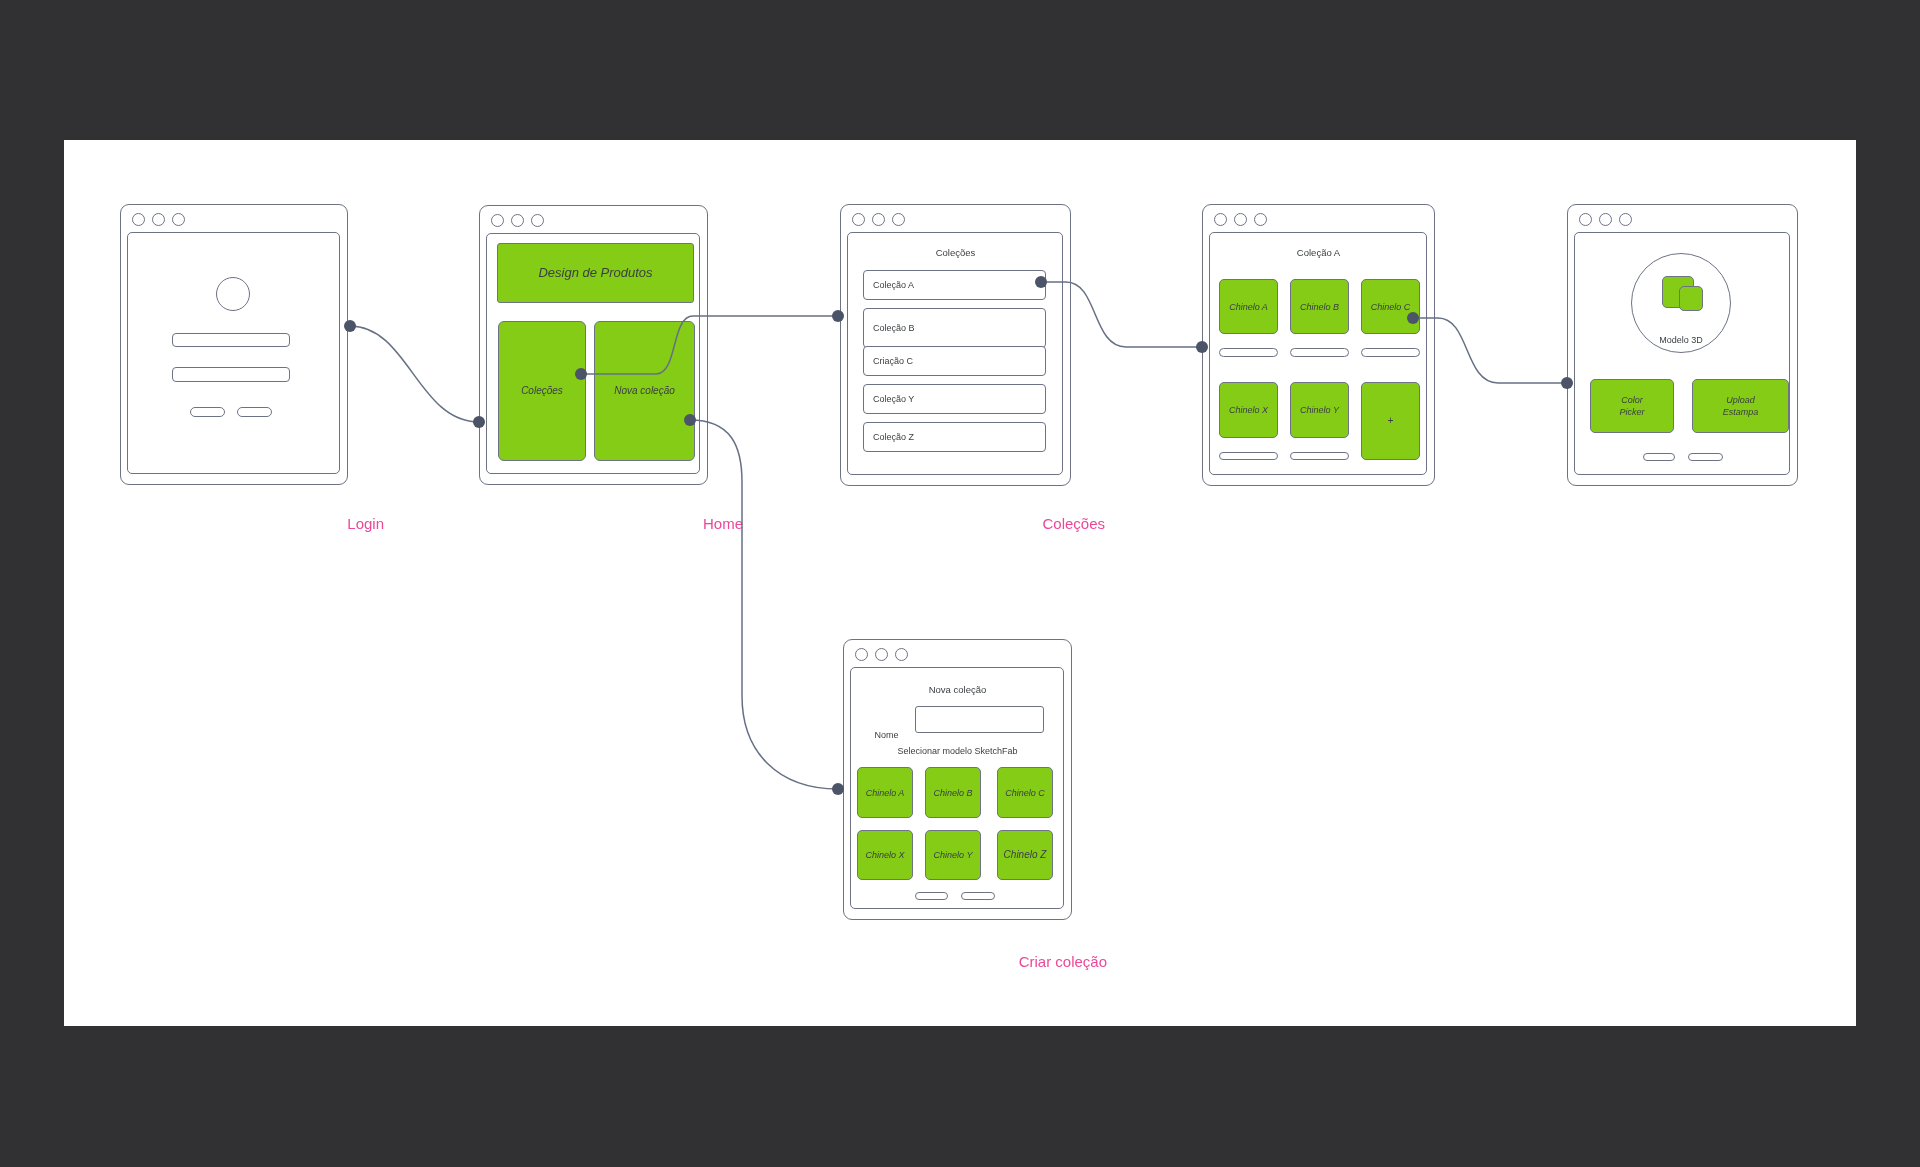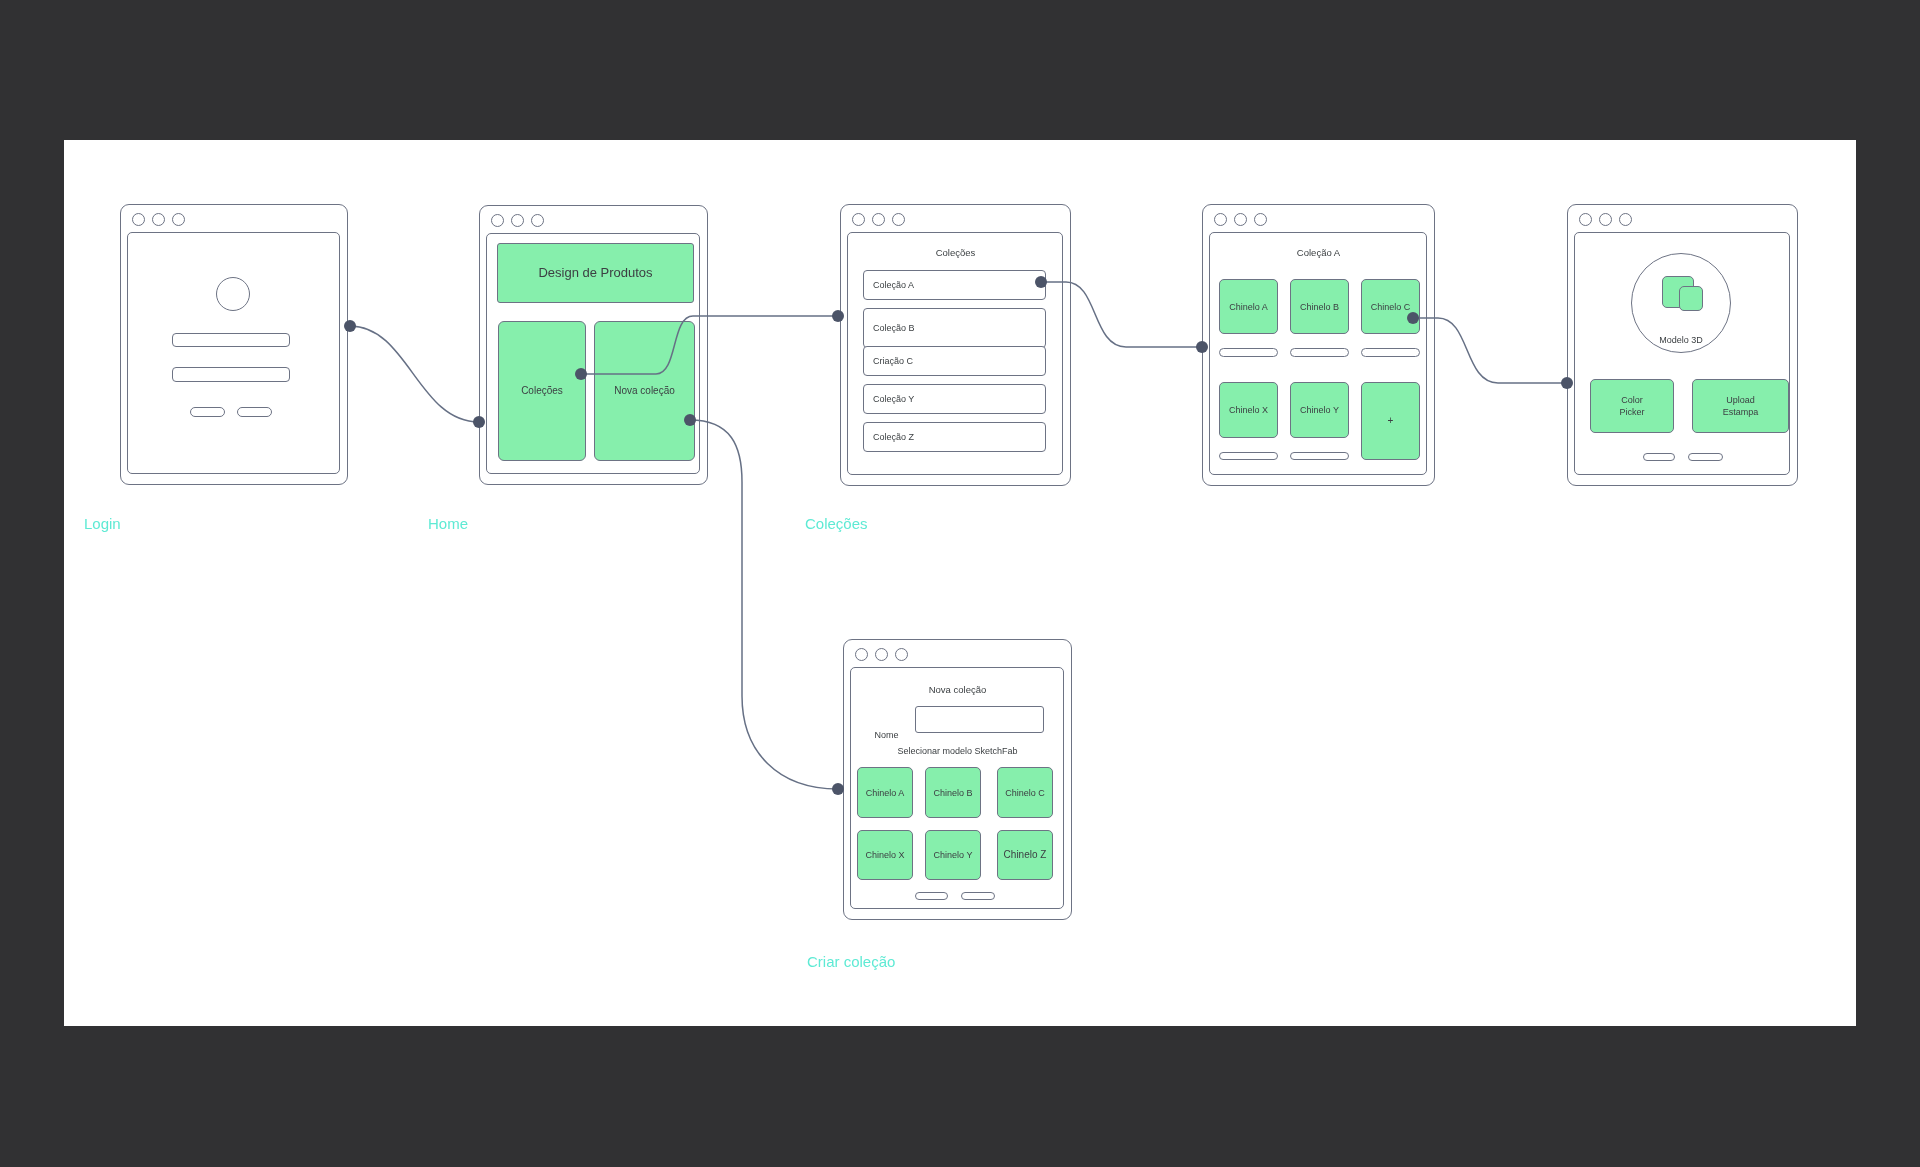--- a/index.html
+++ b/index.html
@@ -10,35 +10,35 @@
     font-family: "Liberation Sans", sans-serif;
   }
   #board { position: absolute; left: 64px; top: 140px; width: 1792px; height: 886px; background: #ffffff; }
 
   .window { position: absolute; background: #fff; border: 1.5px solid #6d7384; border-radius: 9px; }
   .wc-row { position: absolute; top: 8px; left: 11px; display: flex; gap: 7px; }
   .wc { width: 13px; height: 13px; border: 1.5px solid #6d7384; border-radius: 50%; background: #fff; }
   .inner { position: absolute; left: 6px; right: 7px; top: 27px; bottom: 10px; border: 1.5px solid #6d7384; border-radius: 5px; }
 
   .box {
-    position: absolute; background: #86efac; border: 1.5px solid #6d7384; border-radius: 5px;
+    position: absolute; background: #84cc16; border: 1.5px solid #6d7384; border-radius: 5px;
     display: flex; align-items: center; justify-content: center; text-align: center;
-    color: #3c4043; font-size: 9.5px; line-height: 12px; white-space: pre-line;
+    color: #3c4043; font-size: 9.5px; line-height: 12px; white-space: pre-line; font-style: italic;
   }
   .pill { position: absolute; background: #fff; border: 1.5px solid #6d7384; border-radius: 5px; }
   .circle { position: absolute; background: #fff; border: 1.5px solid #6d7384; border-radius: 50%; }
   .hdr { position: absolute; left: 0; right: 0; text-align: center; font-size: 9.5px; color: #3c4043; }
   .sidelbl { position: absolute; font-size: 9.5px; color: #3c4043; text-align: center; margin-top: 16px; }
   .row-item {
     position: absolute; background: #fff; border: 1.5px solid #6d7384; border-radius: 4px;
     display: flex; align-items: center; padding-left: 9px; font-size: 9px; color: #3c4043;
   }
   .caption {
-    position: absolute; width: 300px; text-align: left;
-    font-size: 15px; line-height: 19px; color: #5eead4; white-space: pre-line;
+    position: absolute; width: 300px; text-align: right;
+    font-size: 15px; line-height: 19px; color: #ec4899; white-space: pre-line;
   }
   .nome-input {
     position: absolute; border: 1.5px solid #6d7384; border-radius: 3px; background: #fff;
     font-family: "Liberation Sans", sans-serif; font-size: 10px; color: #3c4043; padding: 0 6px;
   }
   .banner { font-size: 13px; border-radius: 3px; }
   .home-card { font-size: 10px; border-radius: 6px; }
   svg.overlay { position: absolute; left: 0; top: 0; pointer-events: none; }
 </style>
 </head>
@@ -66,21 +66,21 @@
     <div class="wc-row">
       <span class="wc"></span>
       <span class="wc"></span>
       <span class="wc"></span>
     </div>
     <div class="inner"></div>
     <div class="box banner" style="left:17px;top:37px;width:197px;height:60px">Design de Produtos</div>
     <div class="box home-card" style="left:18px;top:115px;width:88px;height:140px">Coleções</div>
     <div class="box home-card" style="left:114px;top:115px;width:101px;height:140px">Nova coleção</div>
   </div>
-  <div class="caption" style="left:428px;top:514px">Home</div>
+  <div class="caption" style="left:443px;top:514px">Home</div>
 
   <div class="window" style="left:840px;top:204px;width:231px;height:282px">
     <div class="wc-row">
       <span class="wc"></span>
       <span class="wc"></span>
       <span class="wc"></span>
     </div>
     <div class="inner"></div>
     <div class="hdr" style="top:42px">Coleções</div>
     <div class="row-item" style="left:22px;top:65px;width:183px;height:30px">Coleção A</div>

